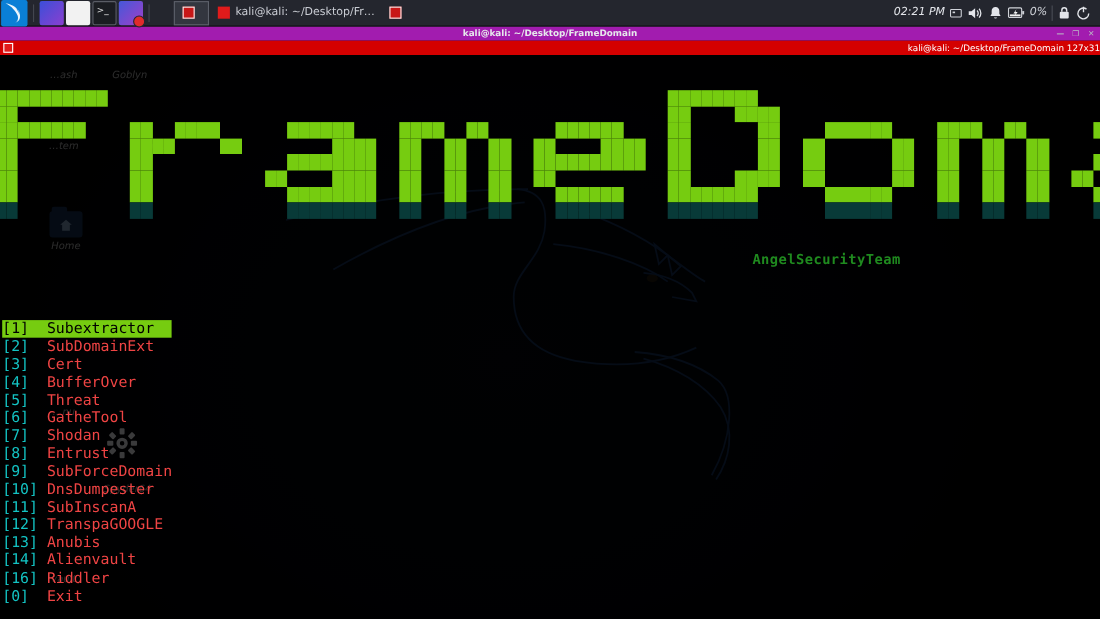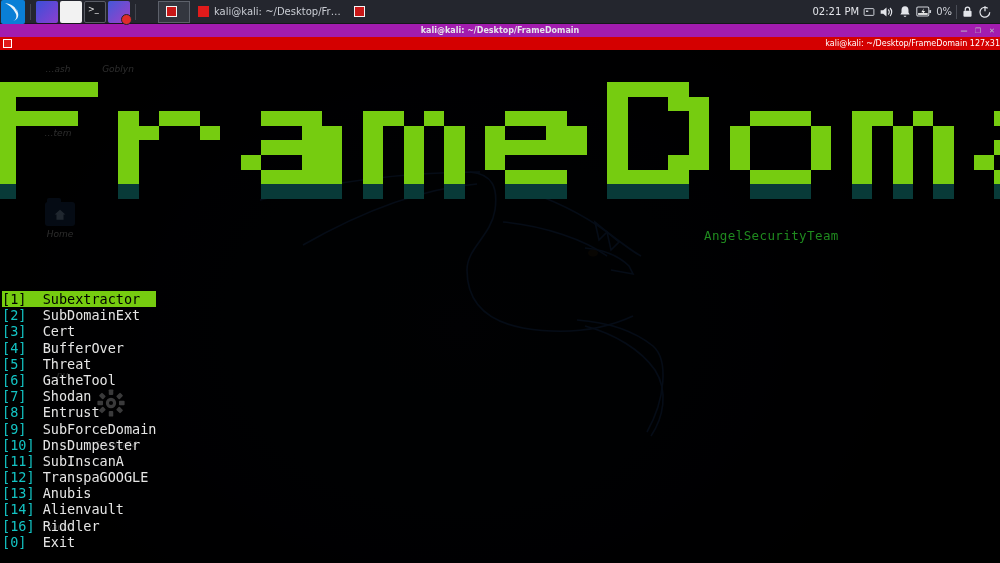--- a/index.html
+++ b/index.html
@@ -36,21 +36,21 @@
   .ic-term{ background:#1b1d22; border:1px solid #5a5d66; border-radius:2px; }
   .ic-web{ background:linear-gradient(135deg,#4558d9,#a03fc8); }
   .rec-badge{ position:absolute; right:-2px; bottom:-2px; width:11px;height:11px;
     background:#e02b2b; border-radius:50%; border:1px solid #24262e; }
   #tb-tasks{ display:flex; align-items:center; height:100%; margin-left:18px; }
   .tb-task{ display:flex; align-items:center; gap:5px; height:22px; padding:0 7px;
     border:1px solid transparent; color:#c9ccd3; max-width:160px; overflow:hidden; white-space:nowrap; }
   .tb-task.active{ background:#33363f; border-color:#5d616b; }
   .tb-task .sq{ width:11px;height:11px; background:#e01b1b; flex:0 0 auto; }
   .tb-task .sq.outline{ background:#c81717; border:1px solid #f3f3f3; }
-  #tb-right{ margin-left:auto; display:flex; gap:4px; padding-right:8px; }
+  #tb-right{ margin-left:auto; display:flex; gap:4px; padding-right:8px;font-style:italic; }
   #tb-right .tr-item{ display:flex; align-items:center; }
   .clock{ font-size:10px; color:#e3e5ea; }
   .vsep{ width:1px;height:14px;background:#4a4d56; }
   .batt-pct{ font-size:10px;color:#cfd2d8; }
 
   
   #win{ position:absolute; left:0; top:24px; width:1000px; height:539px; z-index:40; }
   #win-title{ height:13px; background:#a21caf; color:#e6e8ec;
     font-family:"DejaVu Sans", sans-serif; font-size:8px; font-weight:bold;
     display:flex; align-items:center; justify-content:center; position:relative; }
@@ -68,28 +68,28 @@
     padding:0; overflow:hidden; }
 
   
   #logo{ position:absolute; left:-4px; top:32px; }
   #logo .row{ display:block; height:14.6px; white-space:pre; font-size:0; }
   #logo .cell{ display:inline-block; width:10.2px; height:14.6px; vertical-align:top; }
   .c-on{ background:#76cc10; }
   .c-teal{ background:#083a38; }
   .c-off{ background:transparent; }
 
-  #team{ position:absolute; left:704px; top:178px; color:#1f8a1f;
-    font-size:12.5px; letter-spacing:.4px; font-weight:normal; }
+  #team{ position:absolute; left:684px; top:178px; color:#1f8a1f;
+    font-size:12.5px; letter-spacing:.4px; font-weight:bold; }
 
   
   #menu{ position:absolute; left:2px; top:241px; }
   .mrow{ height:16.2px; white-space:pre; display:block; }
   .num{ color:#13c3c3; }
-  .lab{ color:#e5e5e5; }
+  .lab{ color:#ef4444; }
   .mrow.sel{ background:#76cc10; }
   .mrow.sel .num, .mrow.sel .lab{ color:#000; }
   
   #gear{ position:absolute; left:96px; top:338px; width:30px;height:30px; opacity:.55; }
 </style>
 </head>
 <body>
 
 <div id="desktop">
   <svg id="dragon" viewBox="0 0 420 300">
@@ -102,21 +102,21 @@
       <path d="M248 52 C290 56 330 70 352 86"></path>
       <path d="M340 52 L352 62 L344 70 Z"></path>
       <path d="M352 62 L364 72 L356 80 Z"></path>
       <path d="M330 78 C352 80 366 88 374 96 L378 104 L356 100"></path>
       <path d="M322 150 C350 152 378 160 398 176 C414 190 410 230 392 262"></path>
       <path d="M330 156 C360 164 386 180 400 200 C414 222 408 248 396 266"></path>
     </g>
     <ellipse cx="338" cy="83" rx="5" ry="3.5" fill="#3a2a10" opacity=".8"></ellipse>
   </svg>
 
-  <div class="deskicon" style="left:24px;top:198px;">
+  <div class="deskicon" style="left:24px;top:188px;">
     <div class="gfx folder" style="width:30px;height:24px;margin-top:4px;">
       <svg viewBox="0 0 24 24" width="14" height="14" style="position:absolute;left:8px;top:6px;">
         <path d="M12 3 L3 11 h3 v9 h12 v-9 h3 Z" fill="#9fc2e8"></path>
       </svg>
     </div>
     <span class="lbl">Home</span>
   </div>
   <div class="deskicon" style="left:22px;top:64px;">
     <span class="lbl">…ash</span>
   </div>

